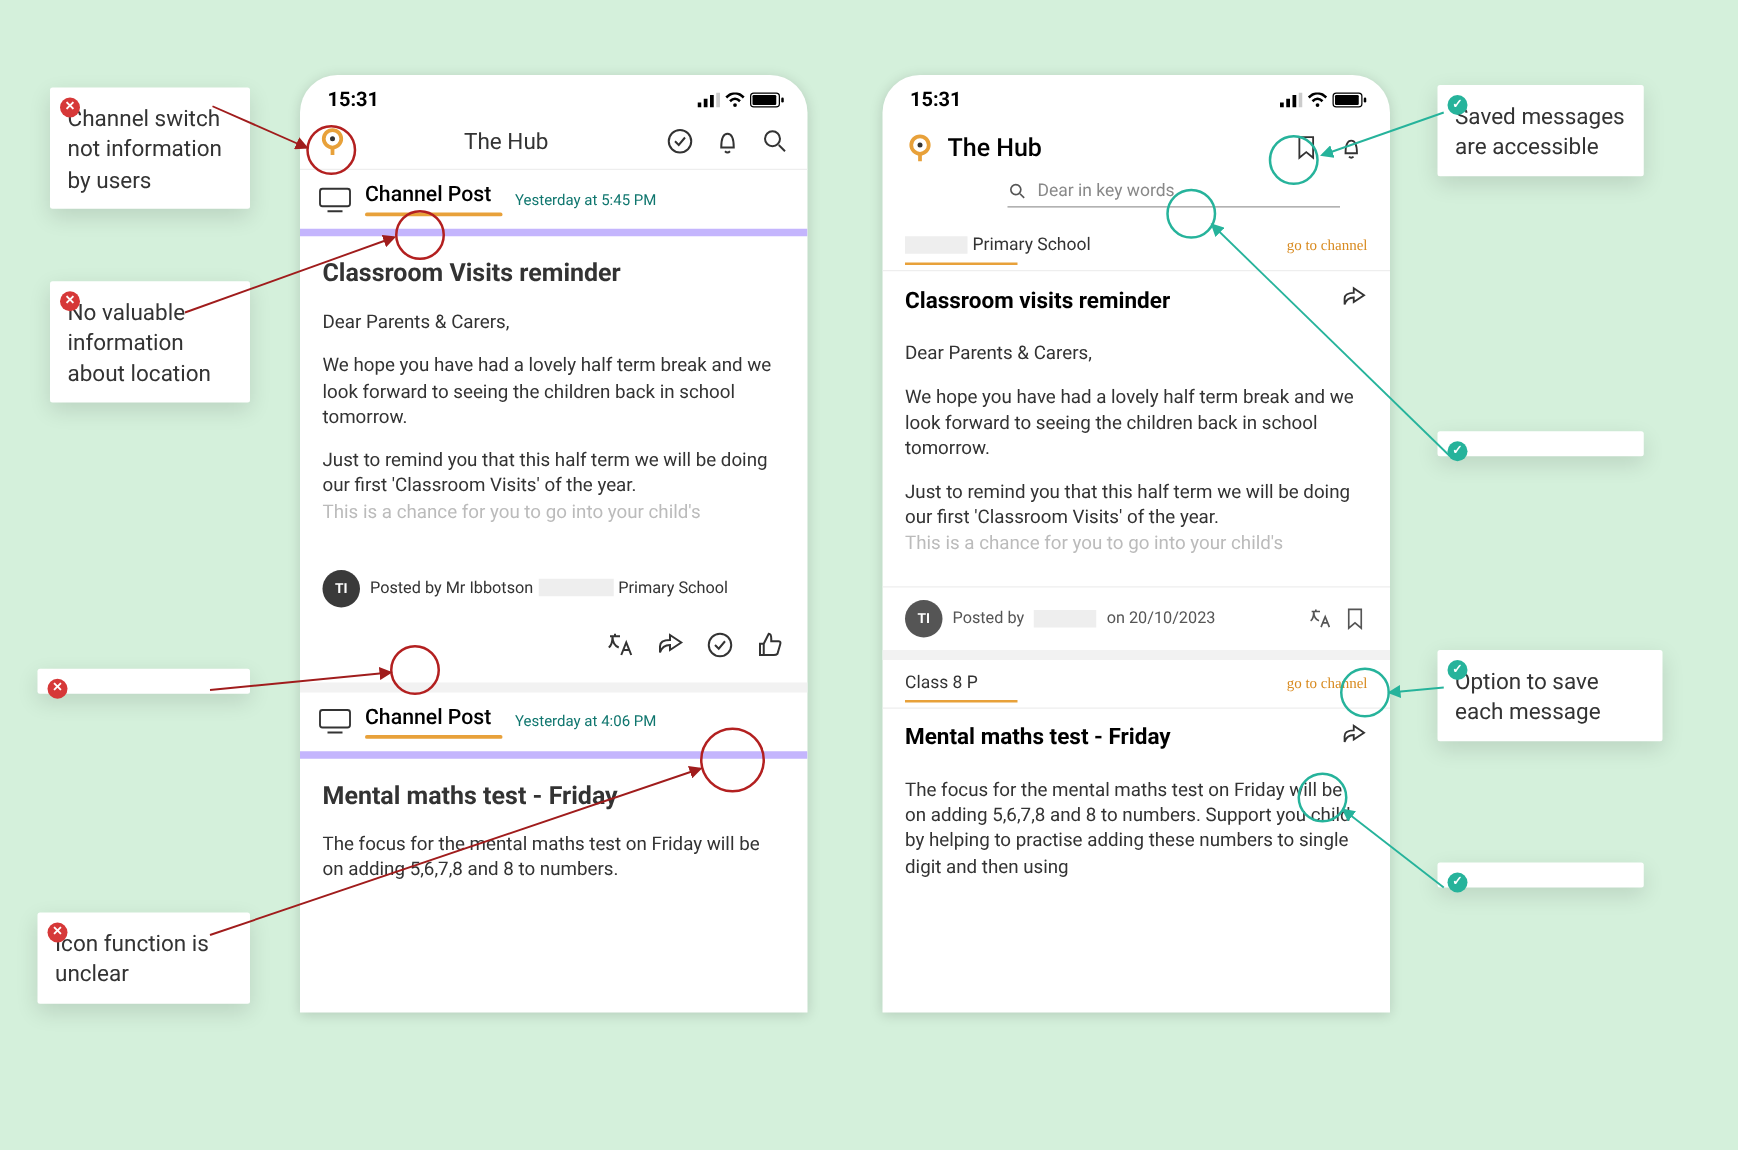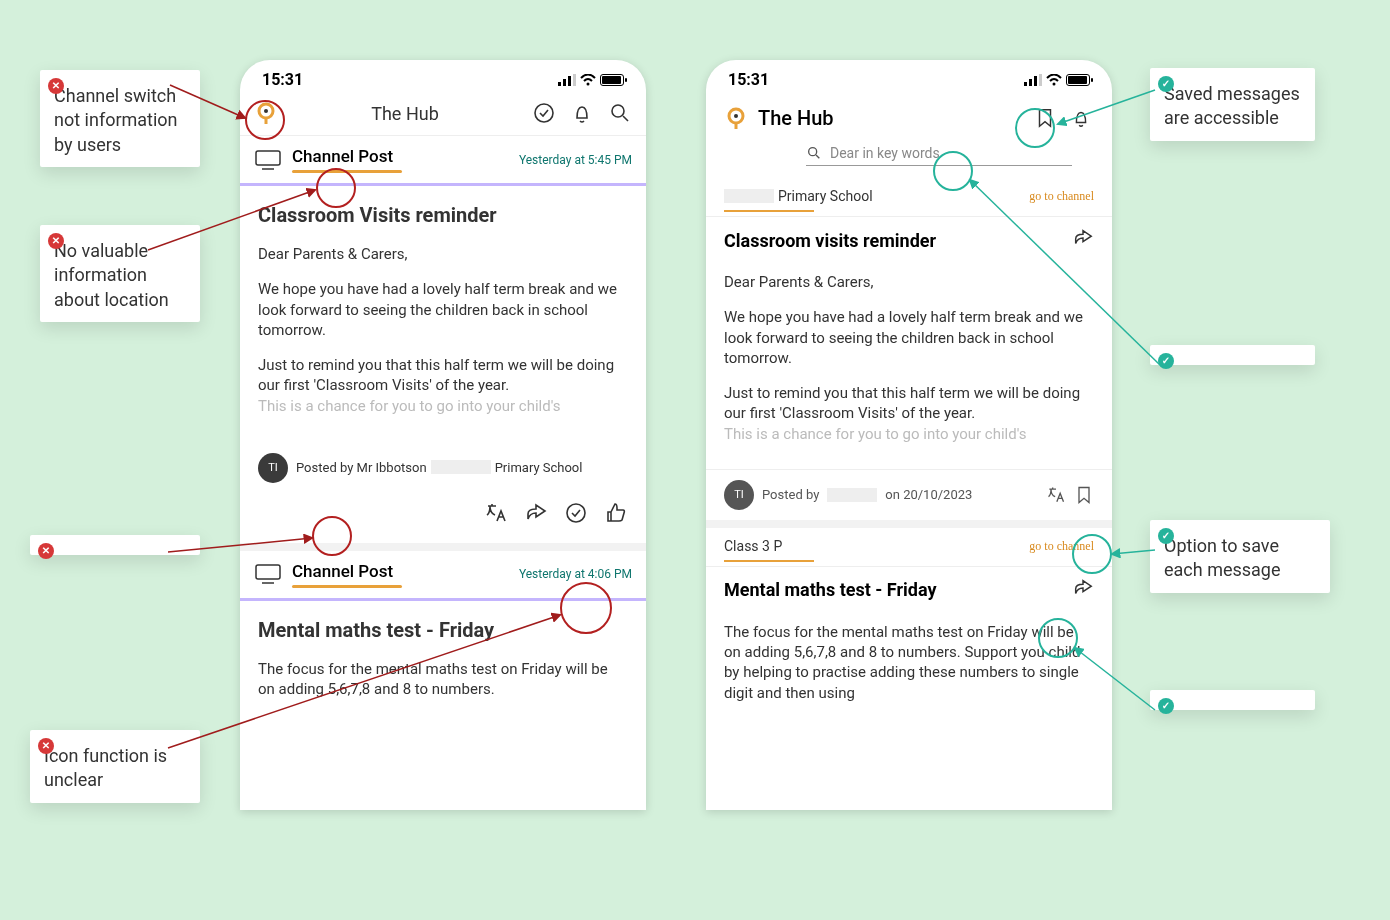--- a/index.html
+++ b/index.html
@@ -46,33 +46,33 @@
     padding: 8px 14px 10px; border-bottom:1px solid #eee;
   }
   .brand-icon { width:24px; height:24px; }
   .hdr-a .title { font-size:18px; color:#333; }
   .hdr-a .icons { display:flex; gap:14px; }
   .circ-icon { width:24px; height:24px; display:flex;align-items:center;justify-content:center; }
   .circ-icon svg { width:24px; height:24px; stroke:#333; fill:none; stroke-width:1.6; }
 
   .section-hdr {
     display:flex; align-items:center; padding:10px 14px; gap:10px;
-    border-bottom:3px solid #c4b5fd; font-size:17px; justify-content:space-between;
+    border-bottom:6px solid #c4b5fd; font-size:17px; 
   }
   .section-hdr .lh { display:flex; align-items:center; gap:10px; }
   .device-ic { width:28px; height:22px; }
   .chan-lbl { font-weight:500; position:relative; }
   .orange-underline { height:3px; background:#e8a13a; border-radius:2px; margin-top:4px; }
   .ts { font-size:12px; color:#0f766e; }
 
   .post-body { padding:10px 18px; font-size:15px; color:#333; line-height:1.35; }
   .post-title { font-size:20px; font-weight:700; margin:6px 0 10px; }
   .fade { color:#bbb; }
   .posted-row { display:flex; align-items:center; gap:8px; padding:12px 18px 8px; font-size:13px; color:#333; }
-  .avatar { width:30px;height:30px;border-radius:50%;background:#3a3a3a;color:#fff;display:flex;align-items:center;justify-content:center;font-size:11px;font-weight:400;}
+  .avatar { width:30px;height:30px;border-radius:50%;background:#3a3a3a;color:#fff;display:flex;align-items:center;justify-content:center;font-size:11px;font-weight:700;}
   .redact { display:inline-block; width:60px; height:14px; background:#eee; vertical-align:middle; }
   .action-row { display:flex; justify-content:flex-end; gap:16px; padding:10px 18px 14px; border-bottom:8px solid #f2f2f2;}
   .act-ic svg { width:24px;height:24px;stroke:#333;fill:none;stroke-width:1.6; }
 
   
   .hdr-b { display:flex; align-items:center; justify-content:space-between; padding:12px 18px 6px; }
   .hdr-b .lh { display:flex; align-items:center; gap:10px; }
   .hdr-b .title { font-size:20px; font-weight:500; }
   .hdr-b .icons { display:flex; gap:10px; }
   .sq-ic { width:26px;height:26px;display:flex;align-items:center;justify-content:center; }
@@ -330,21 +330,21 @@
           <path d="M4 5 L12 5 M8 3 L8 5 M6 5 Q6 12 3 14 M6 5 Q6 12 11 14"></path>
           <path d="M13 20 L17 10 L21 20 M14.5 16 L19.5 16"></path>
         </svg></span>
     <span class="bookmark-ic"><svg viewBox="0 0 24 24" width="20" height="20" stroke="#555" fill="none" stroke-width="1.6">
           <path d="M6 3 L18 3 L18 21 L12 16 L6 21 Z"></path>
         </svg></span>
   </div>
 
   <div class="chan-row-wrap">
     <div class="chan-row">
-      <span class="name">Class 3 P</span>
+      <span class="name">Class 8 P</span>
       <span class="gochan">go to channel</span>
     </div>
     <div class="orange-bar"></div>
   </div>
   <div class="title-row">
     <span class="t">Mental maths test - Friday</span>
     <span class="share-ic"><svg viewBox="0 0 24 24">
           <path d="M4 13 Q4 8 12 8 L12 4 L21 10 L12 16 L12 12 Q6 12 4 18 Z"></path>
         </svg></span>
   </div>

